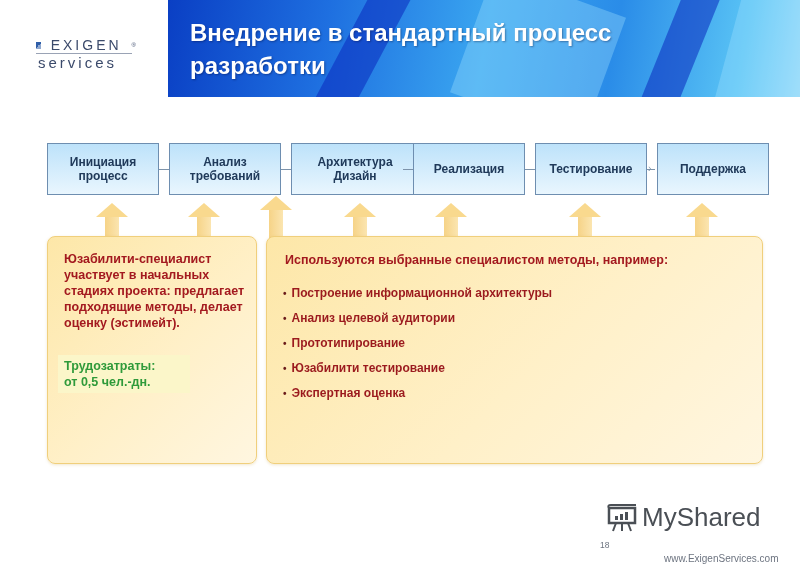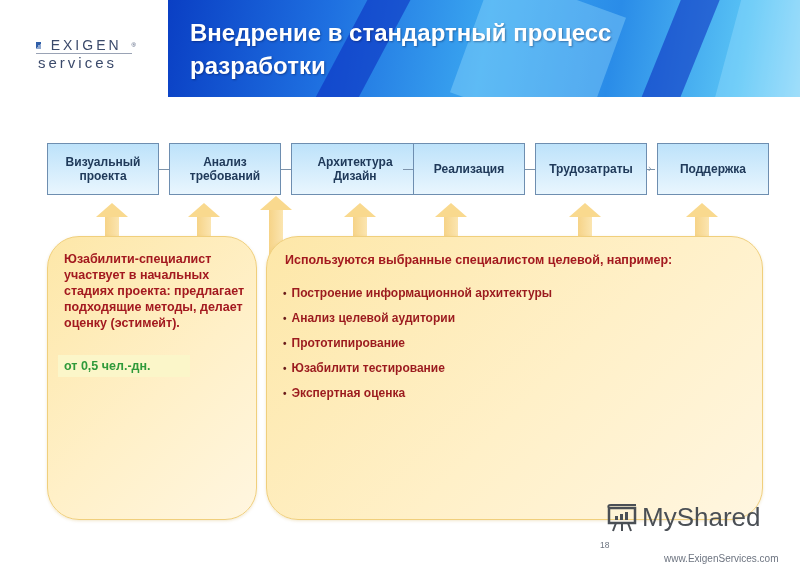--- a/index.html
+++ b/index.html
@@ -16,21 +16,21 @@
   .title{position:absolute;left:22px;top:16px;color:#ffffff;font-weight:bold;font-size:24px;line-height:33px;width:560px;text-shadow:1px 1px 2px rgba(0,0,40,0.35);}
   .process{position:absolute;top:143px;left:0;}
   .pbox{position:absolute;top:0;height:52px;border:1px solid #6e8eb0;box-sizing:border-box;
     background:linear-gradient(#bde2fa,#e9f6fe);display:flex;align-items:center;justify-content:center;text-align:center;
     color:#203a5a;font-weight:bold;font-size:12px;line-height:14px;}
   .conn{position:absolute;top:26px;height:1px;background:#7d93aa;}
   .arrowhead{position:absolute;top:21px;color:#7d93aa;font-size:10px;line-height:10px;}
   .uparrow{position:absolute;}
   .uparrow .head{width:0;height:0;border-left:16px solid transparent;border-right:16px solid transparent;border-bottom:14px solid #f9d98e;margin:0 auto;}
   .uparrow .shaft{width:14px;background:linear-gradient(90deg,#f6d387,#fbe5b0);margin:0 auto;}
-  .panel{position:absolute;top:236px;height:284px;border-radius:32px;border:1px solid #f0cf7c;box-sizing:border-box;
+  .panel{position:absolute;top:236px;height:228px;border-radius:8px;border:1px solid #f0cf7c;box-sizing:border-box;
     background:linear-gradient(135deg,#fde7a8 0%,#fff0c8 55%,#fff6e0 100%);box-shadow:0 1px 3px rgba(200,160,60,0.25);}
   .left-text{position:absolute;left:16px;top:14px;width:190px;color:#a3191f;font-weight:bold;font-size:12.5px;line-height:16px;}
   .effort{position:absolute;left:10px;top:118px;width:120px;background:#fbf6c9;padding:3px 6px;color:#2f9a3a;font-weight:bold;font-size:12.5px;line-height:16px;}
   .right-head{position:absolute;left:18px;top:15px;color:#a3191f;font-weight:bold;font-size:12.5px;line-height:16px;}
   .methods{position:absolute;left:16px;top:44px;margin:0;padding:0;list-style:none;}
   .methods li{color:#9b1a1e;font-weight:bold;font-size:12px;line-height:24px;}
   .methods .bullet{color:#6a1a1a;margin-right:5px;font-size:10px;}
   .myshared{position:absolute;left:606px;top:502px;display:flex;align-items:center;gap:4px;color:#4a4f55;font-size:26px;}
   .myshared-icon{width:32px;height:30px;position:relative;}
   .footer-page{position:absolute;left:600px;top:540px;font-size:8.5px;color:#6d7480;}
@@ -56,22 +56,22 @@
   <div class="light" style="left:560px;top:-10px;width:90px;height:130px;transform:rotate(15deg);"></div>
   <div class="title">
     <div>Внедрение в стандартный процесс</div>
     <div>разработки</div>
   </div>
 </div>
 
 <div class="process">
   <div class="pbox" style="left:47px;width:112px;">
     <div>
-        <div>Визуальный</div>
-        <div>проекта</div>
+        <div>Инициация</div>
+        <div>процесс</div>
       </div>
   </div>
   <div class="conn" style="left:159px;width:10px;"></div>
   <div class="pbox" style="left:169px;width:112px;">
     <div>
         <div>Анализ</div>
         <div>требований</div>
       </div>
   </div>
   <div class="conn" style="left:281px;width:10px;"></div>
@@ -80,21 +80,21 @@
         <div>Архитектура</div>
         <div>Дизайн</div>
       </div>
   </div>
   <div class="conn" style="left:403px;width:10px;"></div>
   <div class="pbox" style="left:413px;width:112px;">
     <div>Реализация</div>
   </div>
   <div class="conn" style="left:525px;width:10px;"></div>
   <div class="pbox" style="left:535px;width:112px;">
-    <div>Трудозатраты</div>
+    <div>Тестирование</div>
   </div>
   <div class="conn" style="left:647px;width:8px;"></div>
   <div class="arrowhead" style="left:648px;">›</div>
   <div class="pbox" style="left:657px;width:112px;">
     <div>Поддержка</div>
   </div>
 </div>
 
 <div class="uparrow" style="left:94px;top:203px;width:36px;">
     <div class="head"></div>
@@ -121,26 +121,27 @@
     <div class="shaft" style="height:20px;"></div>
   </div>
 <div class="uparrow" style="left:684px;top:203px;width:36px;">
     <div class="head"></div>
     <div class="shaft" style="height:20px;"></div>
   </div>
 
 <div class="panel" style="left:47px;width:210px;">
   <div class="left-text">Юзабилити-специалист участвует в начальных стадиях проекта: предлагает подходящие методы, делает оценку (эстимейт).</div>
   <div class="effort">
+    <div>Трудозатраты:</div>
     <div>от 0,5 чел.-дн.</div>
   </div>
 </div>
 
 <div class="panel" style="left:266px;width:497px;">
-  <div class="right-head">Используются выбранные специалистом целевой, например:</div>
+  <div class="right-head">Используются выбранные специалистом методы, например:</div>
   <ul class="methods">
     <li><span class="bullet">•</span><span>Построение информационной архитектуры</span></li>
     <li><span class="bullet">•</span><span>Анализ целевой аудитории</span></li>
     <li><span class="bullet">•</span><span>Прототипирование</span></li>
     <li><span class="bullet">•</span><span>Юзабилити тестирование</span></li>
     <li><span class="bullet">•</span><span>Экспертная оценка</span></li>
   </ul>
 </div>
 
 <div class="myshared">

